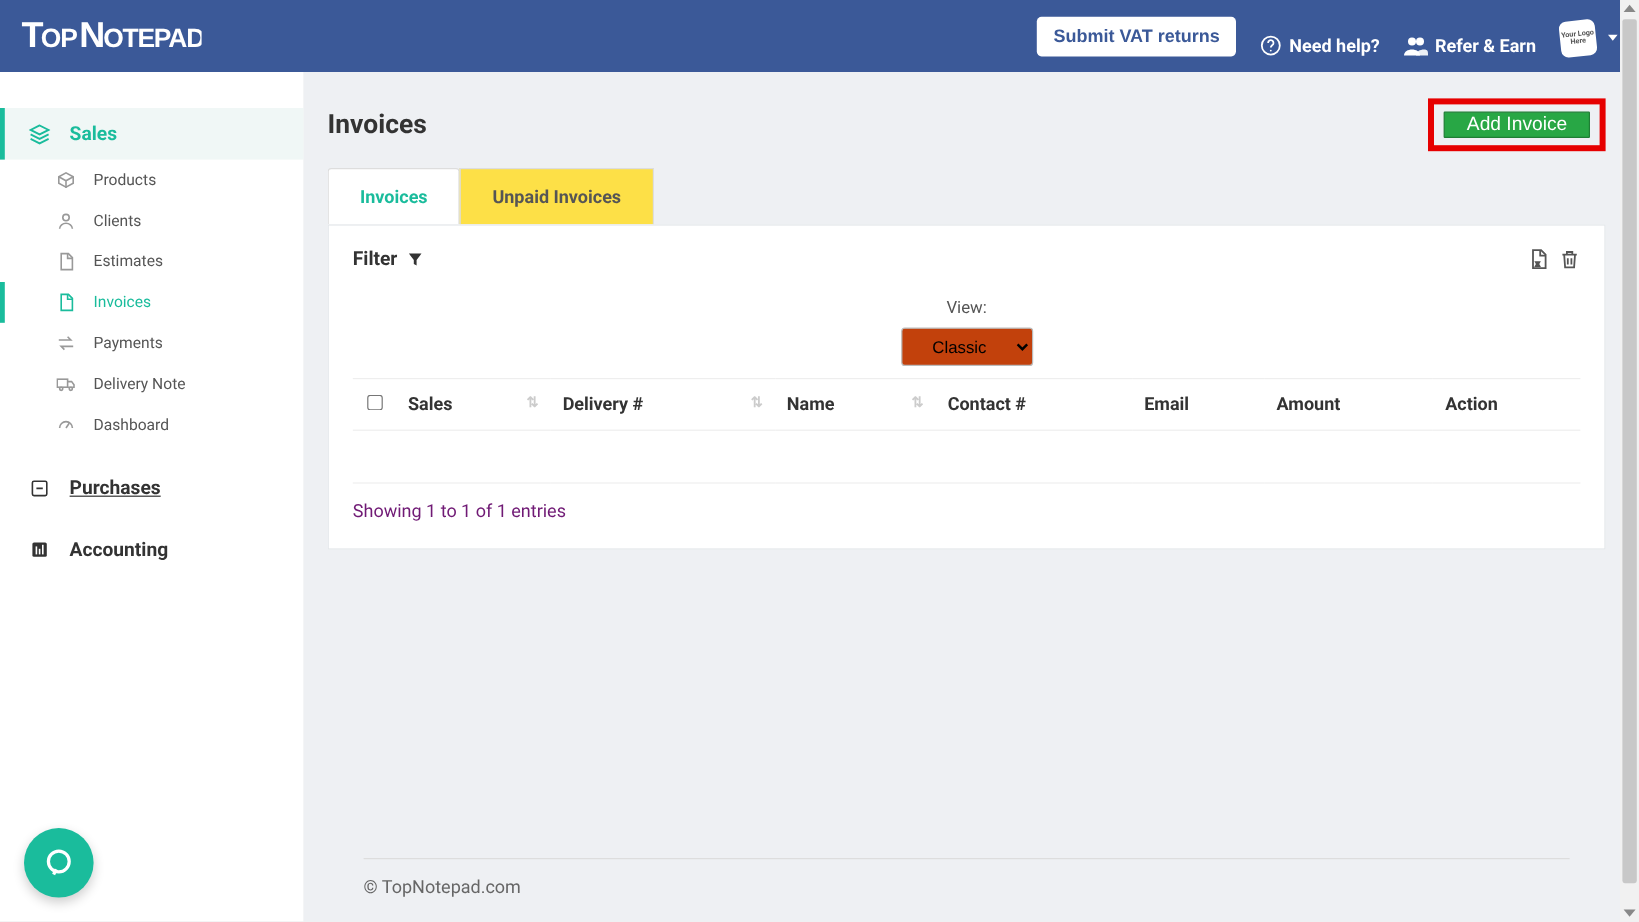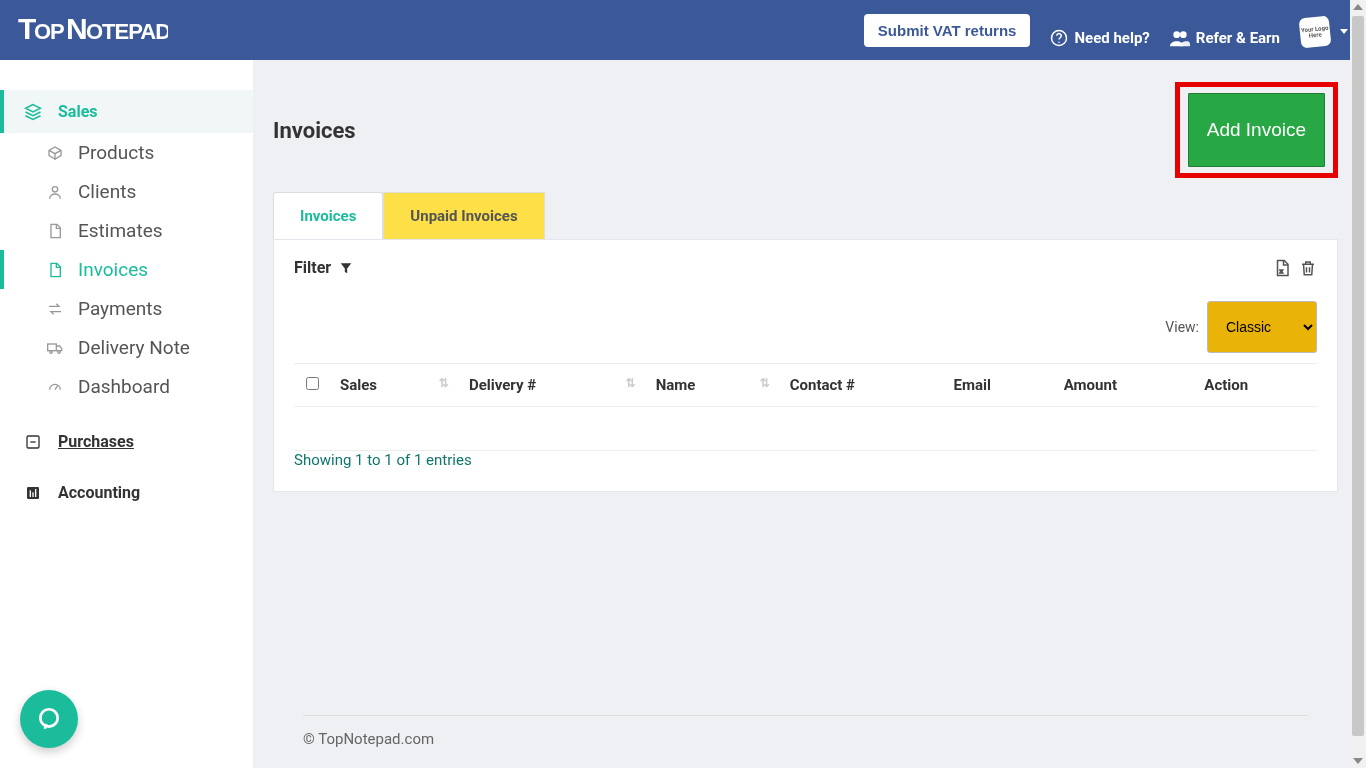--- a/index.html
+++ b/index.html
@@ -91,21 +91,21 @@
   background: #f0f7f6;
   color: #1abc9c;
   border-left: 4px solid #1abc9c;
   padding-left: 20px;
 }
 .sidebar-item {
   display: flex;
   align-items: center;
   gap: 14px;
   padding: 8px 24px 8px 46px;
-  font-size: 19px;
+  font-size: 13px;
   color: #555;
   cursor: pointer;
 }
 .sidebar-item.active {
   color: #1abc9c;
   border-left: 4px solid #1abc9c;
   padding-left: 42px;
 }
 .sidebar-icon {
   width: 18px; height: 18px;
@@ -133,22 +133,22 @@
 .add-wrapper {
   border: 5px solid #e60000;
   padding: 6px 8px;
   display: inline-block;
 }
 .btn-add {
   background: #28a745;
   color: #fff;
   border: 1px solid #1e7e34;
   border-radius: 1px;
-  padding: 25px 18px;
-  font-size: 19px;
+  padding: 1px 18px;
+  font-size: 16px;
   font-weight: 500;
   cursor: pointer;
 }
 
 .tabs { display: flex; }
 .tab {
   padding: 14px 26px;
   font-size: 15px;
   font-weight: 700;
   color: #555;
@@ -181,31 +181,31 @@
   font-size: 16px;
   color: #333;
   display: flex;
   align-items: center;
   gap: 8px;
   cursor: pointer;
 }
 .filter-actions { display: flex; gap: 8px; color: #555; }
 .icon-btn { cursor: pointer; }
 
-.view-row { display: flex; justify-content: flex-end; align-items: center; gap: 8px; margin-bottom: 10px; font-size: 14px; color: #555;}
-.view-select { padding: 16px 14px; border: 1px solid #bbb; border-radius: 3px; font-size: 14px; width: 110px; background:#eab308; }
+.view-row { display: flex; justify-content: flex-end; align-items: center; gap: 8px; margin-bottom: 10px; font-size: 14px; color: #555; flex-direction: column;}
+.view-select { padding: 6px 14px; border: 1px solid #bbb; border-radius: 3px; font-size: 14px; width: 110px; background:#c2410c;text-align:center; }
 
 table { width: 100%; border-collapse: collapse; }
 th, td { text-align: left; padding: 12px 10px; font-size: 15px; }
 th { font-weight: 700; color: #333; border-top: 1px solid #eee; border-bottom: 1px solid #eee; position: relative;}
 th .sort { float: right; color: #ccc; font-size: 12px; }
 th.checkbox-col, td.checkbox-col { width: 36px; text-align: center; }
 tbody tr td { border-bottom: 1px solid #eee; height: 44px; }
 
-.showing { color: #0f766e; font-size: 15px; }
+.showing { margin-top: 14px; color: #701a75; font-size: 15px; }
 
 .footer-area {
   margin-top: auto;
   padding: 20px 30px;
   color: #666;
   font-size: 15px;
 }
 .footer-line { border-top: 1px solid #ddd; margin-bottom: 14px; }
 
 .chat-bubble {

